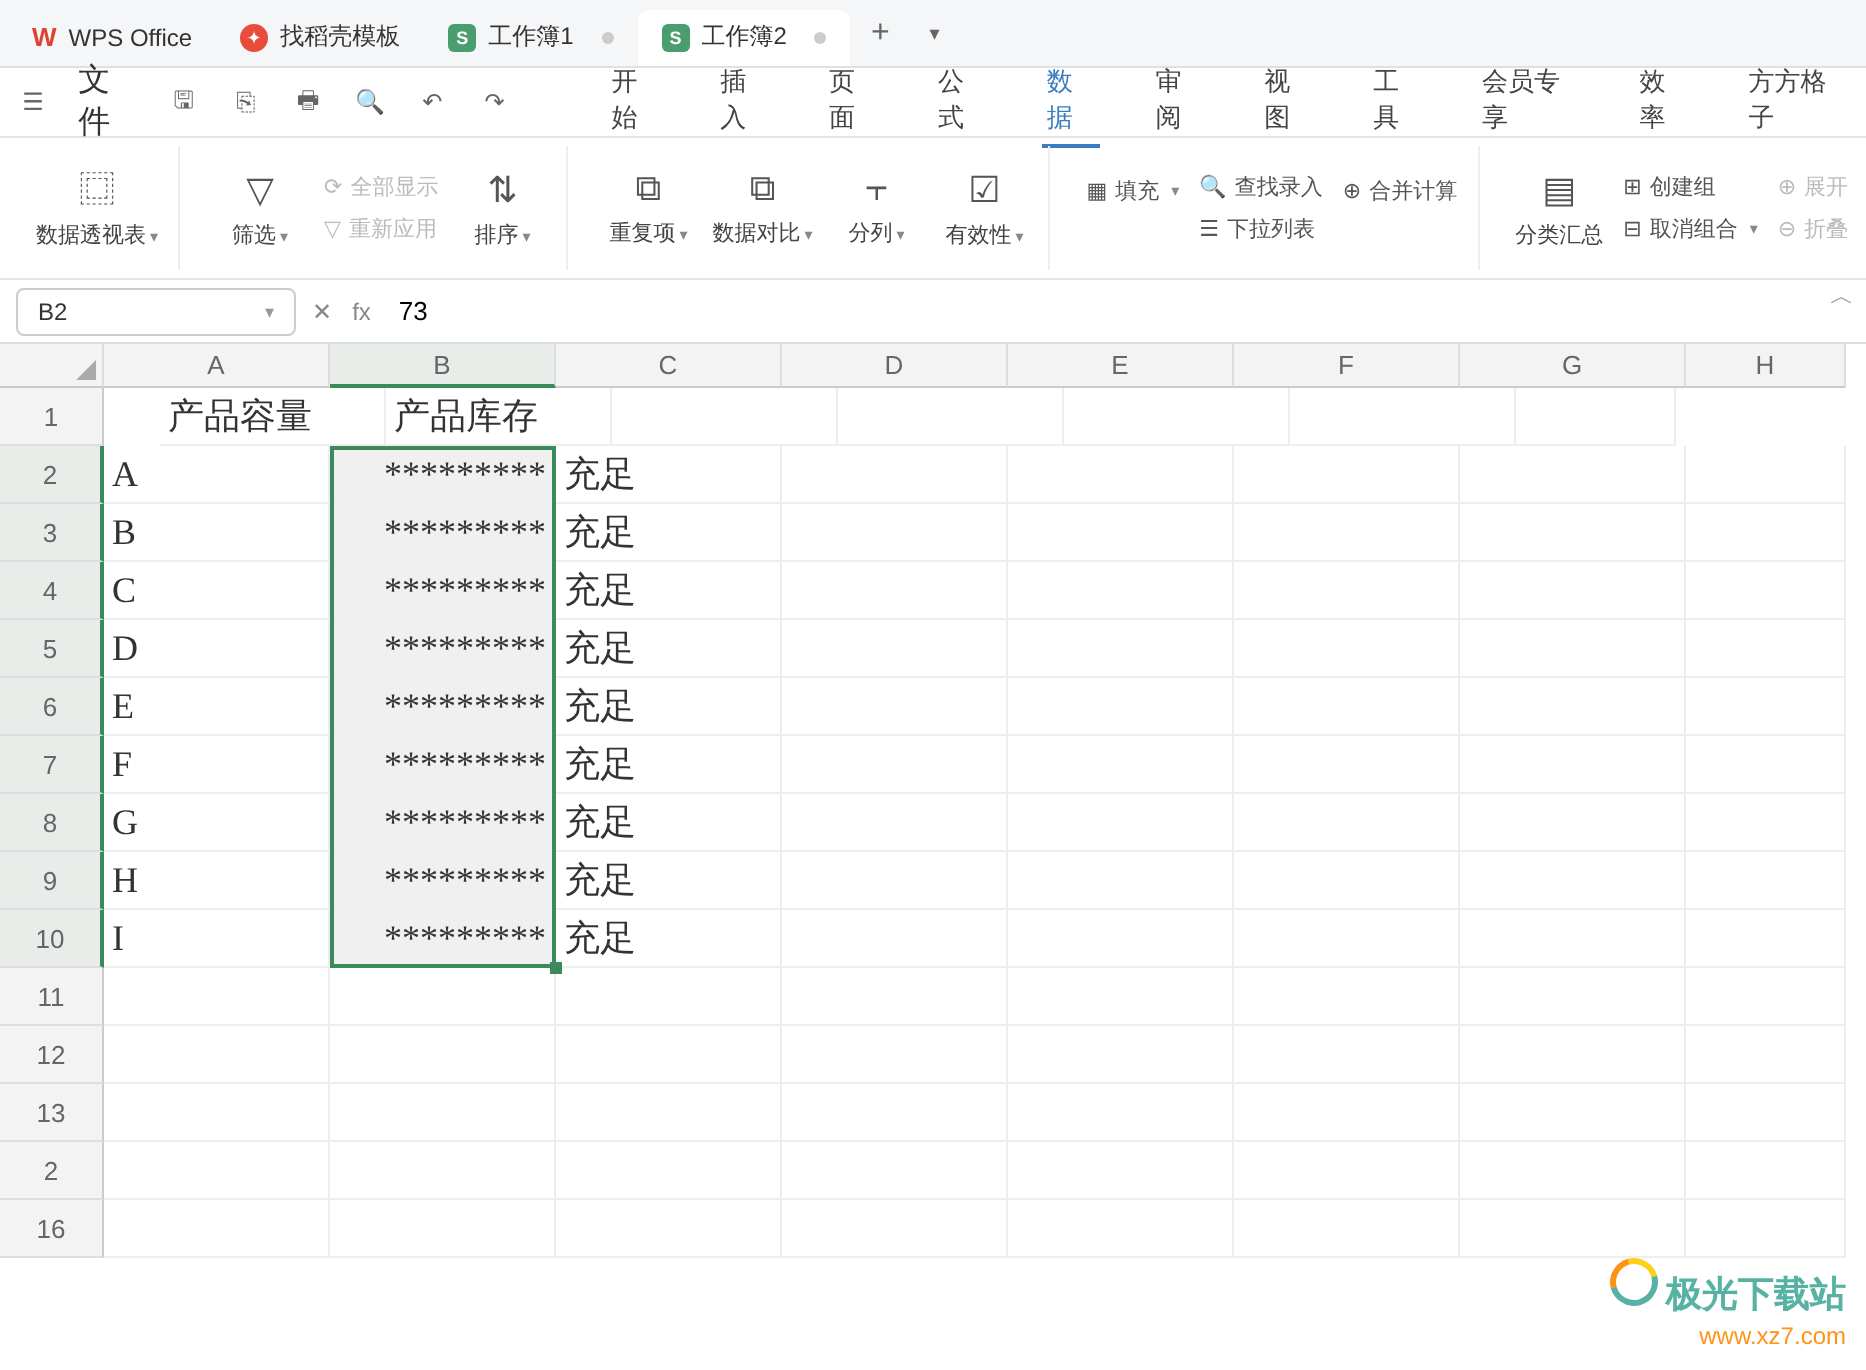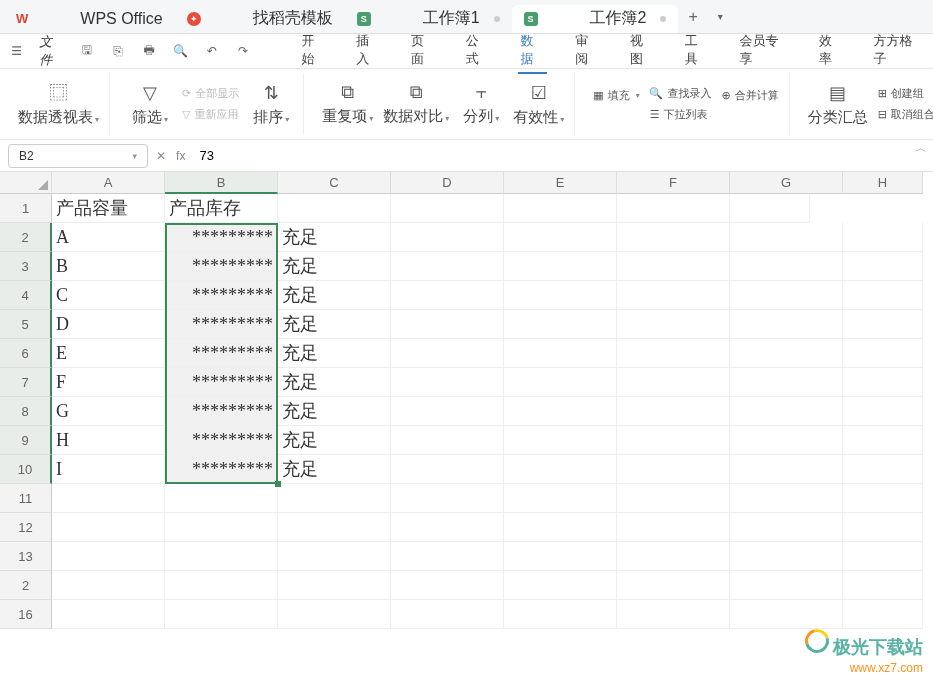--- a/index.html
+++ b/index.html
@@ -2,42 +2,42 @@
 <html><head>
 <meta charset="utf-8">
 <style>
 * { box-sizing: border-box; margin: 0; padding: 0; }
 body { font-family: "Microsoft YaHei", sans-serif; font-size: 12px; color: #333; background: #fff; width: 933px; height: 685px; overflow: hidden; position: relative; }
 
 
 .tabs { display: flex; align-items: center; height: 34px; background: #f5f6f8; border-bottom: 1px solid #e0e0e0; padding: 0 4px; }
 .tab { display: flex; align-items: center; padding: 0 12px; height: 28px; margin-top: 4px; border-radius: 6px 6px 0 0; cursor: pointer; gap: 6px; }
 .tab.active { background: #fff; }
-.tab .tlabel { font-size: 16px; margin-left: 46px; }
+.tab .tlabel { font-size: 12px; }
 .tab-dot { width: 6px; height: 6px; border-radius: 50%; background: #ccc; margin-left: 8px; }
 .tab-add { padding: 0 10px; color: #666; font-size: 16px; }
 .icon-sq { width: 14px; height: 14px; display: inline-flex; align-items: center; justify-content: center; border-radius: 3px; font-size: 9px; font-weight: bold; color: #fff; }
 .wps-ico { color: #d43; font-weight: bold; font-size: 13px; }
 .fire-ico { width:14px; height:14px; border-radius:50%; background:#e74c3c; display:inline-flex; align-items:center; justify-content:center; color:#fff; font-size:9px;}
 .s-ico { background: #4a9d6e; }
 
 
 .filebar { display: flex; align-items: center; height: 34px; padding: 0 8px; gap: 18px; background: #fff; }
 .filebar-left { display: flex; align-items: center; gap: 14px; }
 .mico { width: 18px; height: 18px; color: #666; cursor: pointer; display:inline-flex; align-items:center; justify-content:center; }
 .menubar { display: flex; gap: 26px; margin-left: 30px; }
 .menu-item { font-size: 13px; color: #444; cursor: pointer; padding: 4px 2px; }
 .menu-item.active { color: #3a7cc2; border-bottom: 2px solid #3a7cc2; font-weight: 500; }
 
 
 .ribbon { display: flex; align-items: stretch; height: 72px; border-top: 1px solid #e5e5e5; border-bottom: 1px solid #e5e5e5; padding: 4px 8px; gap: 8px; background: #fff; }
 .rgroup { display: flex; align-items: center; gap: 10px; padding: 0 10px; border-right: 1px solid #eee; }
 .rbtn-v { display: flex; flex-direction: column; align-items: center; justify-content: center; gap: 4px; cursor: pointer; min-width: 44px; }
 .rbtn-v .ricon { font-size: 18px; color: #555; }
-.rbtn-v .rlabel { font-size: 15px; color: #444; white-space: nowrap; }
+.rbtn-v .rlabel { font-size: 11px; color: #444; white-space: nowrap; }
 .rbtn-h { display: flex; align-items: center; gap: 4px; font-size: 11px; color: #555; cursor: pointer; white-space: nowrap; }
 .rbtn-h.disabled { color: #bbb; }
 .rcol { display: flex; flex-direction: column; gap: 6px; justify-content: center; }
 .dd::after { content: "▾"; font-size: 8px; margin-left: 2px; color: #888; }
 
 .toolbar-collapse { position: absolute; right: 6px; top: 140px; color: #999; font-size: 12px; cursor: pointer; }
 
 
 .formulabar { display: flex; align-items: center; height: 32px; border-bottom: 1px solid #ddd; padding: 0 8px; gap: 8px; }
 .namebox { width: 140px; height: 24px; border: 1px solid #ccc; border-radius: 4px; display: flex; align-items: center; padding: 0 10px; justify-content: space-between; background: #fff; }
@@ -51,21 +51,21 @@
 .corner { width: 52px; background: #f3f3f3; border-right: 1px solid #ddd; border-bottom: 1px solid #ccc; position: relative; }
 .corner::after { content:""; position:absolute; right:3px; bottom:3px; border:5px solid transparent; border-right-color:#aaa; border-bottom-color:#aaa;}
 .ch { width: 113px; text-align: center; font-size: 13px; color: #666; background: #f3f3f3; border-right: 1px solid #ddd; border-bottom: 1px solid #ccc; line-height: 22px; }
 .ch.sel { background: #e8ede9; border-bottom: 2px solid #3a8a5c; }
 .rows { }
 .row { display: flex; height: 29px; }
 .rh { width: 52px; text-align: center; font-size: 13px; color: #666; background: #f3f3f3; border-right: 1px solid #ccc; border-bottom: 1px solid #ddd; line-height: 29px; }
 .rh.sel { background: #e8ede9; border-right: 2px solid #3a8a5c; }
 .cell { width: 113px; border-right: 1px solid #eee; border-bottom: 1px solid #eee; padding: 0 4px; font-size: 18px; font-family: SimSun, serif; line-height: 29px; overflow: hidden; }
 .cell.colB { background: #f0f0f0; text-align: right; }
-.row:nth-child(1) .cell.colB { background: #fff; text-align:left; }
+.row:nth-child(1) .cell.colB { background: #fff; text-align:left;margin-left:28px; }
 .selbox { position: absolute; border: 2px solid #3a8a5c; pointer-events: none; }
 .selhandle { position:absolute; width:6px; height:6px; background:#3a8a5c; }
 
 
 .watermark { position: absolute; right: 10px; bottom: 10px; text-align: right; font-size: 14px; opacity: 0.9; }
 .watermark .w1 { color: #4a9; font-weight: bold; font-size: 18px; }
 .watermark .w2 { color: #f80; font-size: 12px; }
 .wlogo { display:inline-block; width:24px; height:24px; border-radius:50%; border:3px solid #4a9; border-left-color:#f80; border-top-color:#fc0; transform:rotate(30deg);}
 </style>
 </head>
@@ -90,21 +90,21 @@
     <span class="tlabel">工作簿2</span>
     <span class="tab-dot"></span>
   </div>
   <div class="tab-add">+</div>
   <div class="tab-add" style="font-size:10px;">▾</div>
 </div>
 
 <div class="filebar">
   <div class="filebar-left">
     <span class="mico">☰</span>
-    <span style="font-size:13px;font-style:italic;">文件</span>
+    <span style="font-size:16px;">文件</span>
     <span class="mico">🖫</span>
     <span class="mico">⎘</span>
     <span class="mico">🖶</span>
     <span class="mico">🔍</span>
     <span class="mico">↶</span>
     <span class="mico">↷</span>
   </div>
   <div class="menubar">
     <span class="menu-item">开始</span>
     <span class="menu-item">插入</span>

